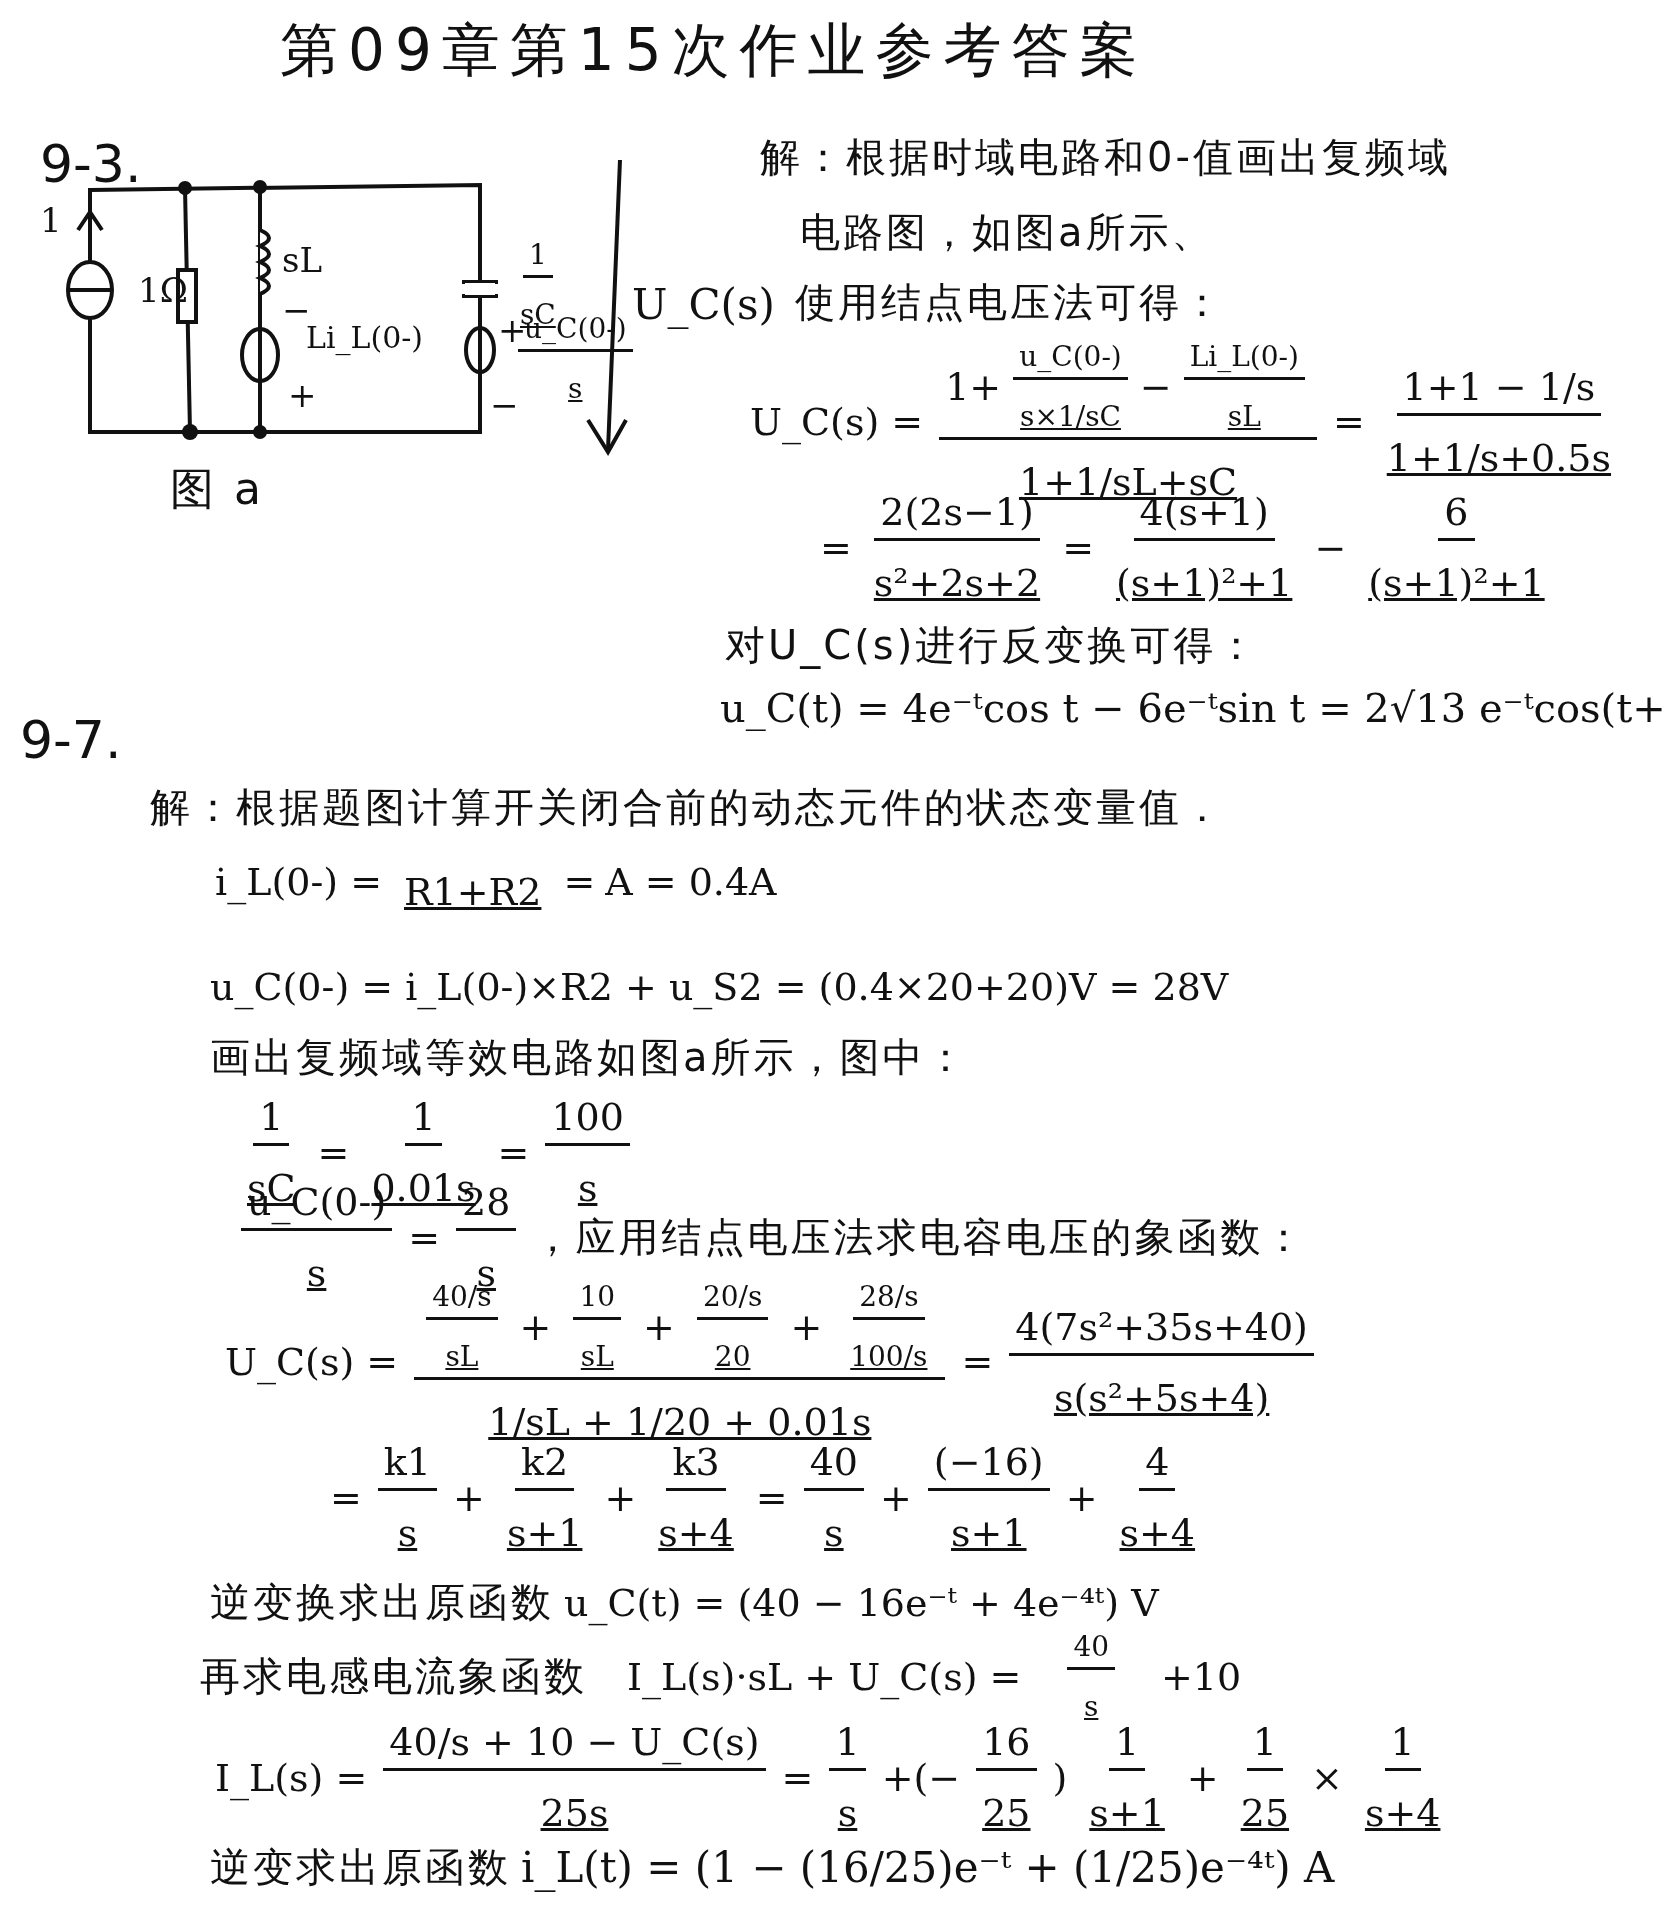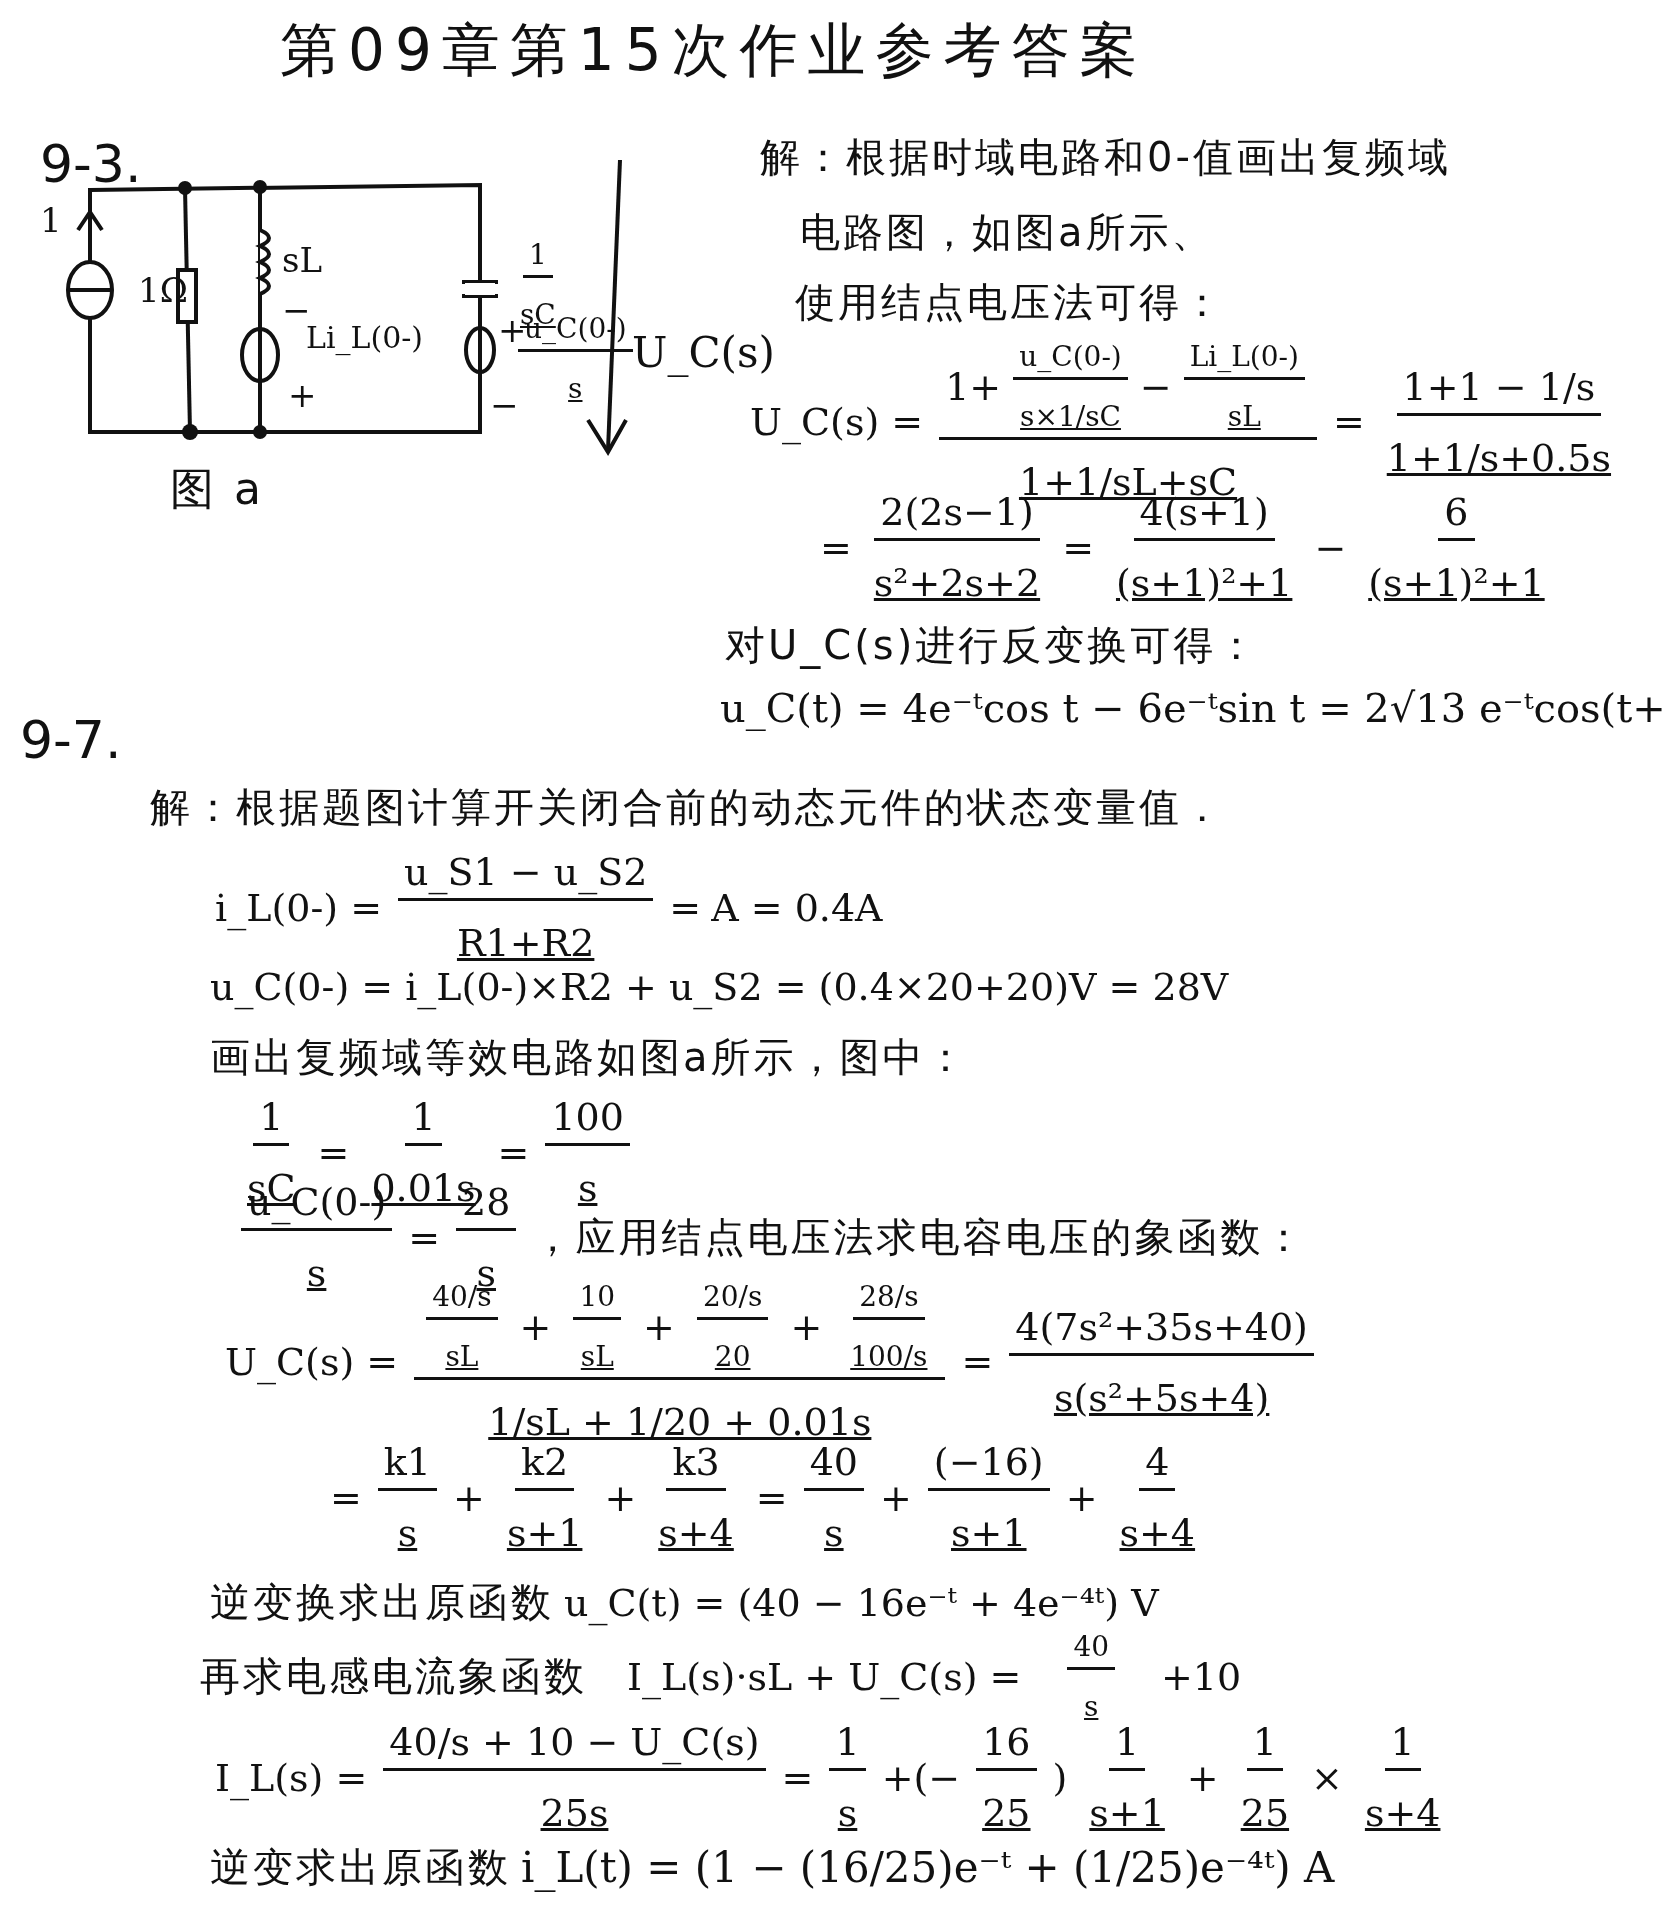--- a/index.html
+++ b/index.html
@@ -78,21 +78,21 @@
       </span>
   </span>
   <span class="abs clabel" style="left:438px;top:140px;">+</span>
   <span class="abs clabel" style="left:430px;top:215px;">−</span>
   <span class="abs" style="left:452px;top:142px;">
     <span class="frac small">
         <span class="num">u_C(0-)</span>
         <span class="den">s</span>
       </span>
   </span>
-  <span class="abs clabel" style="left:572px;top:110px;font-size:42px;margin-top:48px;">U_C(s)</span>
+  <span class="abs clabel" style="left:572px;top:110px;font-size:42px;">U_C(s)</span>
 </div>
 <div class="abs zh" style="left:170px;top:460px;font-size:44px;">图 a</div>
 
 <div class="abs zh" style="left:760px;top:130px;">解：根据时域电路和0-值画出复频域</div>
 <div class="abs zh" style="left:800px;top:205px;">电路图，如图a所示、</div>
 <div class="abs zh" style="left:795px;top:275px;">使用结点电压法可得：</div>
 
 <div class="abs eq" style="left:750px;top:340px;">
   <span>U_C(s) =</span>
   <span class="frac">
@@ -137,21 +137,20 @@
 
 <div class="abs zh" style="left:725px;top:618px;">对U_C(s)进行反变换可得：</div>
 <div class="abs eq" style="left:720px;top:685px;font-size:40px;">u_C(t) = 4e⁻ᵗcos t − 6e⁻ᵗsin t = 2√13 e⁻ᵗcos(t+56.31°) V</div>
 
 <div class="abs pnum" style="left:20px;top:710px;">9-7.</div>
 <div class="abs zh" style="left:150px;top:780px;">解：根据题图计算开关闭合前的动态元件的状态变量值．</div>
 
 <div class="abs eq" style="left:215px;top:850px;">
   <span>i_L(0-) =</span>
   <span class="frac">
-      <span class="num">u_S1 − u_S2</span>
       <span class="den">R1+R2</span>
     </span>
   <span>=</span>
   <span>A = 0.4A</span>
 </div>
 
 <div class="abs eq" style="left:210px;top:965px;">u_C(0-) = i_L(0-)×R2 + u_S2 = (0.4×20+20)V = 28V</div>
 <div class="abs zh" style="left:210px;top:1030px;">画出复频域等效电路如图a所示，图中：</div>
 
 <div class="abs eq" style="left:235px;top:1095px;">

